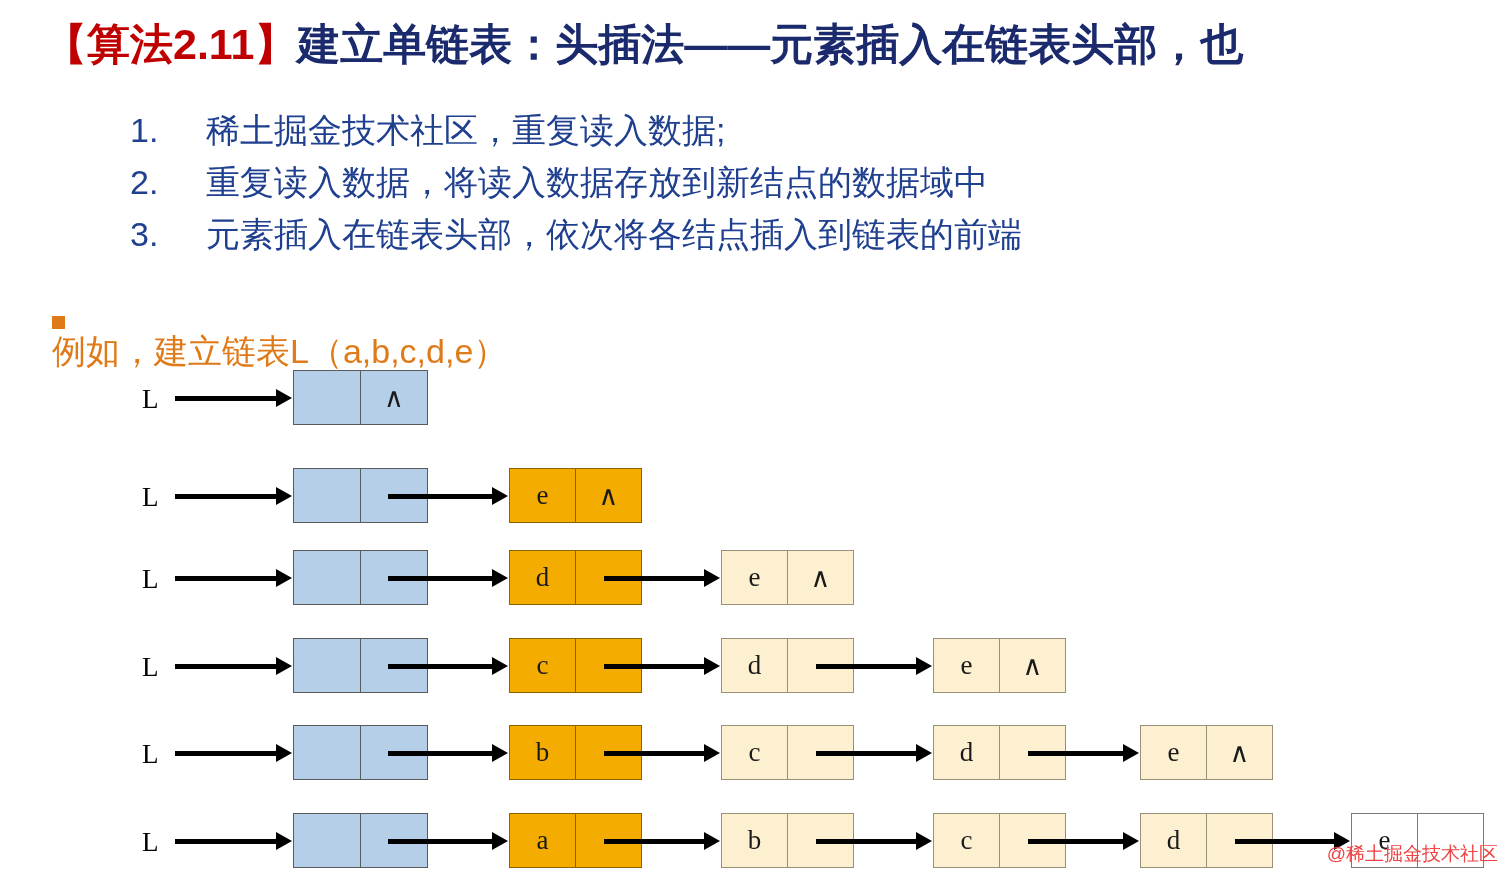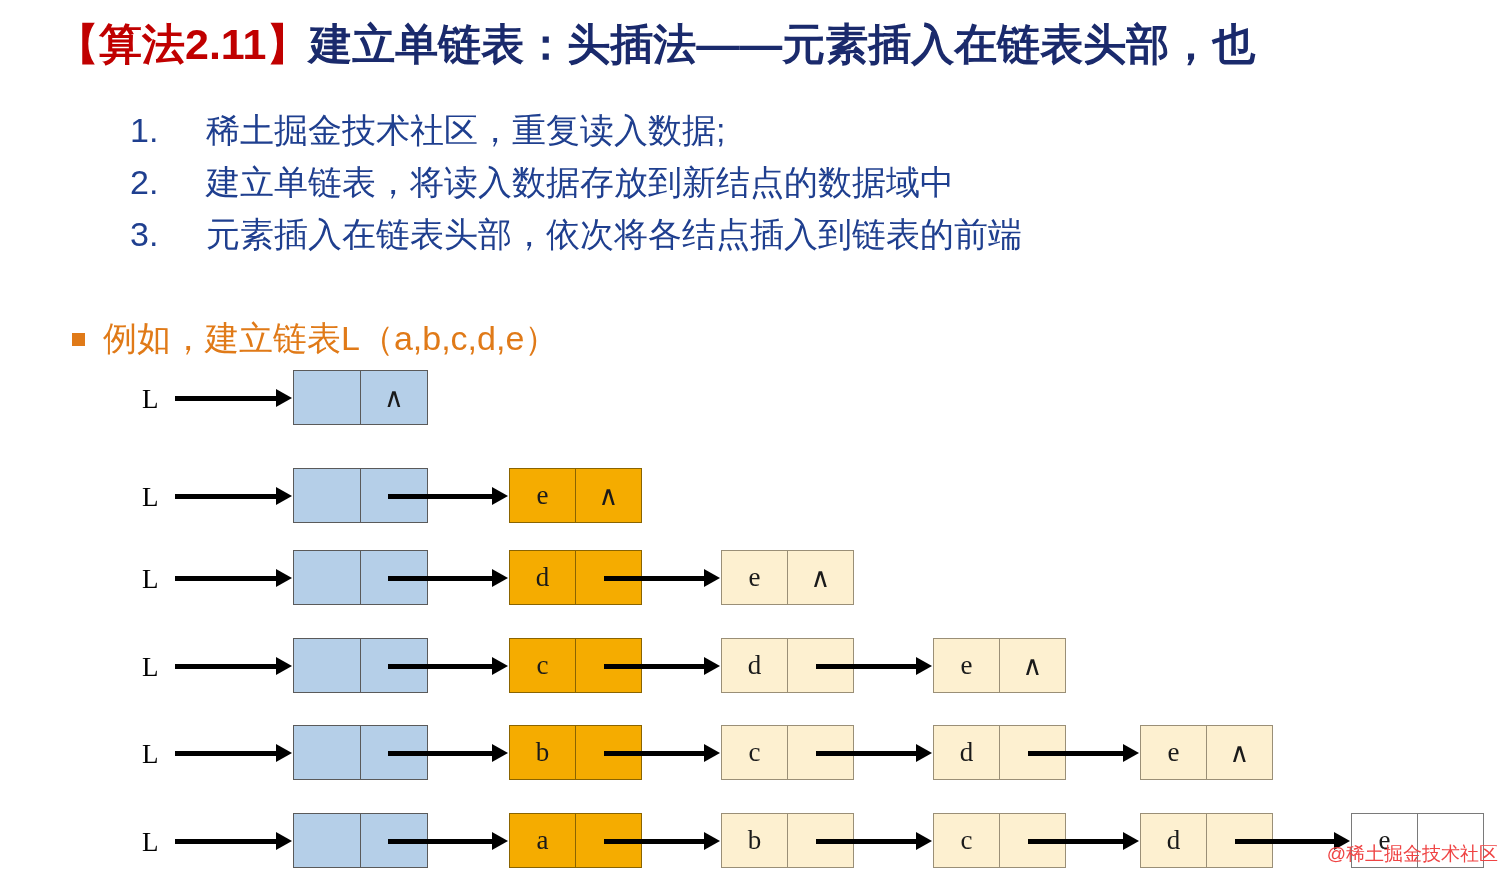--- a/index.html
+++ b/index.html
@@ -16,21 +16,21 @@
   }
   .slide {
     position: relative;
     width: 1512px;
     height: 875px;
   }
 
   
   .title {
     position: absolute;
-    left: 56px;
+    left: 44px;
     top: 16px;
     font-size: 43px;
     font-weight: bold;
     color: #1a2a6c;
     white-space: nowrap;
     letter-spacing: 0px;
     text-align: right;
   }
   .title .hl {
     color: #c00000;
@@ -55,25 +55,25 @@
     width: 76px;
     flex: 0 0 76px;
   }
   .num-item .txt {
     flex: 1 1 auto;
   }
 
   
   .bullet-row {
     position: absolute;
-    left: 72px;
+    left: 52px;
     top: 316px;
     display: flex;
-    align-items: center;
     white-space: nowrap;
+    flex-direction: column;
   }
   .bullet-square {
     width: 13px;
     height: 13px;
     background: #e07a18;
     margin-right: 18px;
     flex: 0 0 13px;
   }
   .bullet-text {
     font-size: 34px;
@@ -172,21 +172,21 @@
     <span class="hl">【算法2.11】</span><span>建立单链表：头插法——元素插入在链表头部，也</span>
   </div>
 
   <div class="num-list">
     <div class="num-item">
       <span class="idx">1.</span>
       <span class="txt">稀土掘金技术社区，重复读入数据;</span>
     </div>
     <div class="num-item">
       <span class="idx">2.</span>
-      <span class="txt">建立单链表，将读入数据存放到新结点的数据域中</span>
+      <span class="txt">重复读入数据，将读入数据存放到新结点的数据域中</span>
     </div>
     <div class="num-item">
       <span class="idx">3.</span>
       <span class="txt">元素插入在链表头部，依次将各结点插入到链表的前端</span>
     </div>
   </div>
 
   <div class="bullet-row">
     <span class="bullet-square"></span>
     <span class="bullet-text">例如，建立链表L（a,b,c,d,e）</span>

